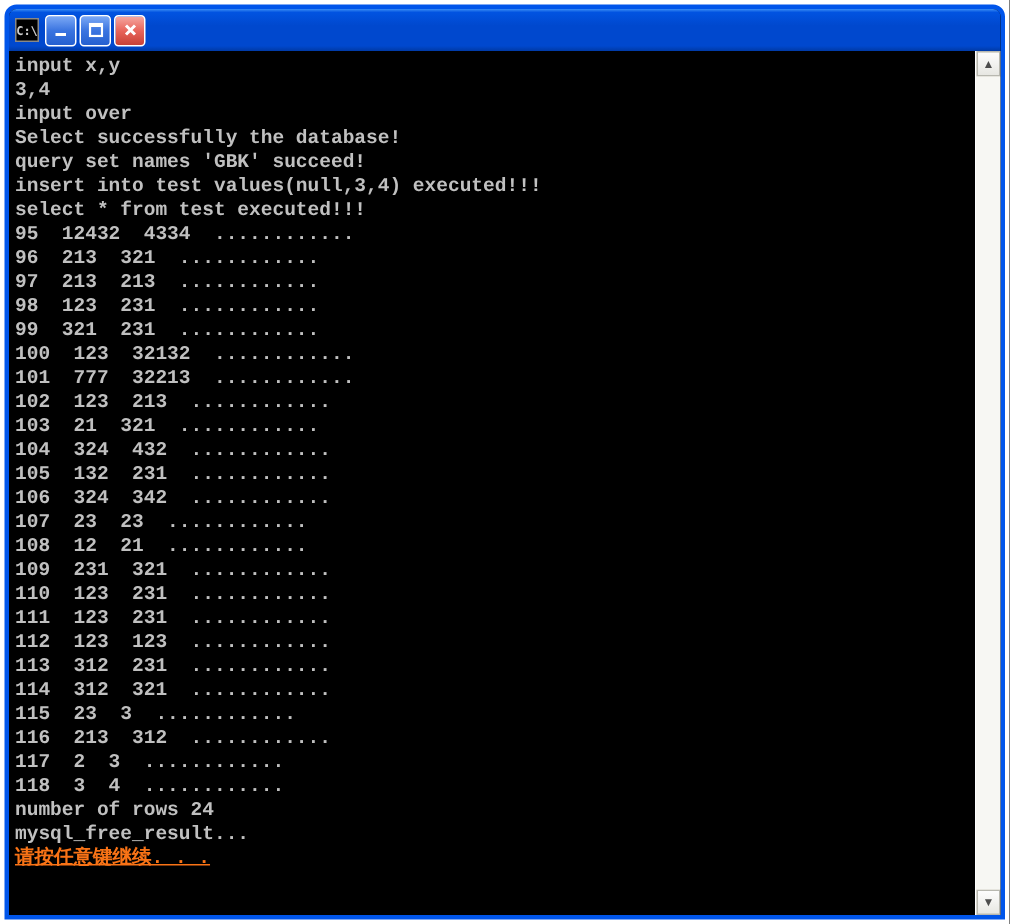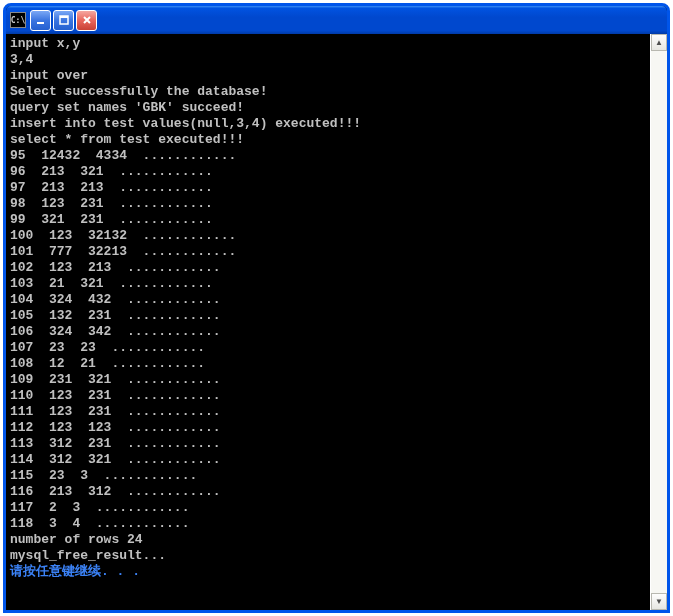--- a/index.html
+++ b/index.html
@@ -109,21 +109,21 @@
       font-size: 8px;
       color: #4D4D4D;
       cursor: pointer;
     }
     .scroll-track {
       flex: 1;
       background: #F7F7F3;
       position: relative;
     }
     .line { display: block; }
-    .dim { color: #3b82f6; }
+    .dim { color: #f97316; text-decoration: underline; }
   </style>
 </head>
 <body>
 
 <div class="window">
   <div class="titlebar">
     <div class="titlebar-icon">
       <span>C:\</span>
     </div>
     <div class="titlebar-buttons">

